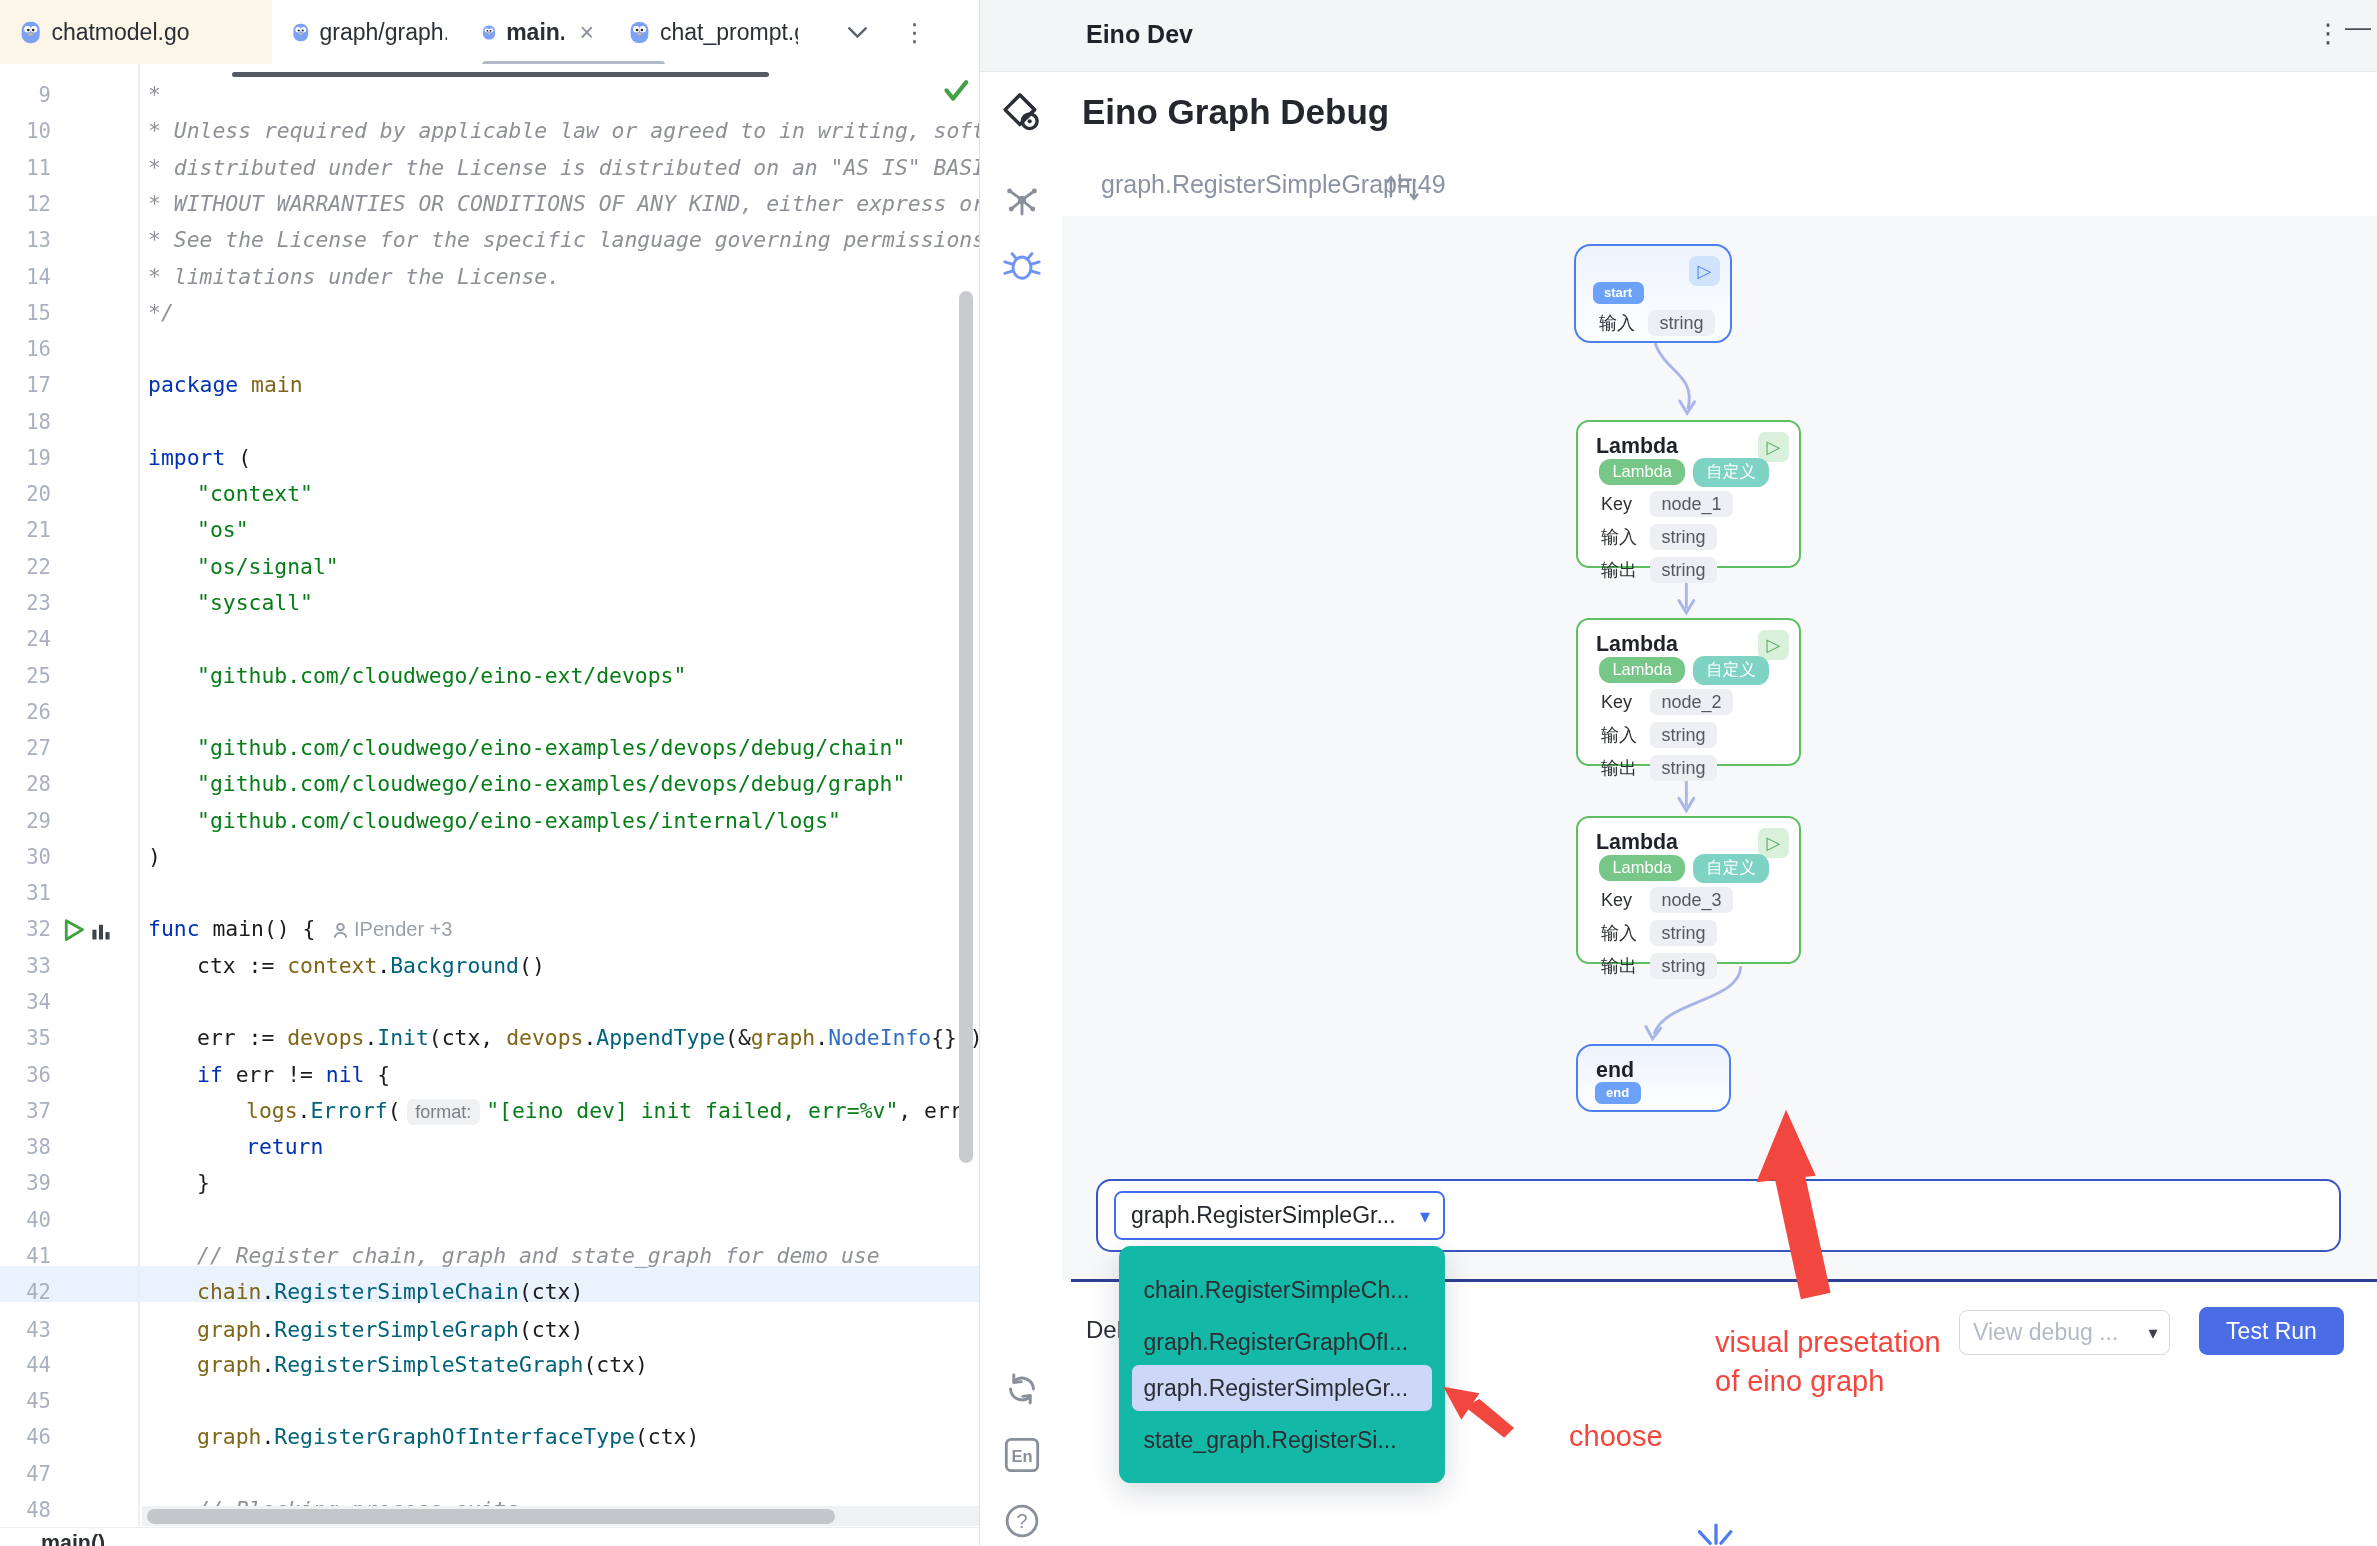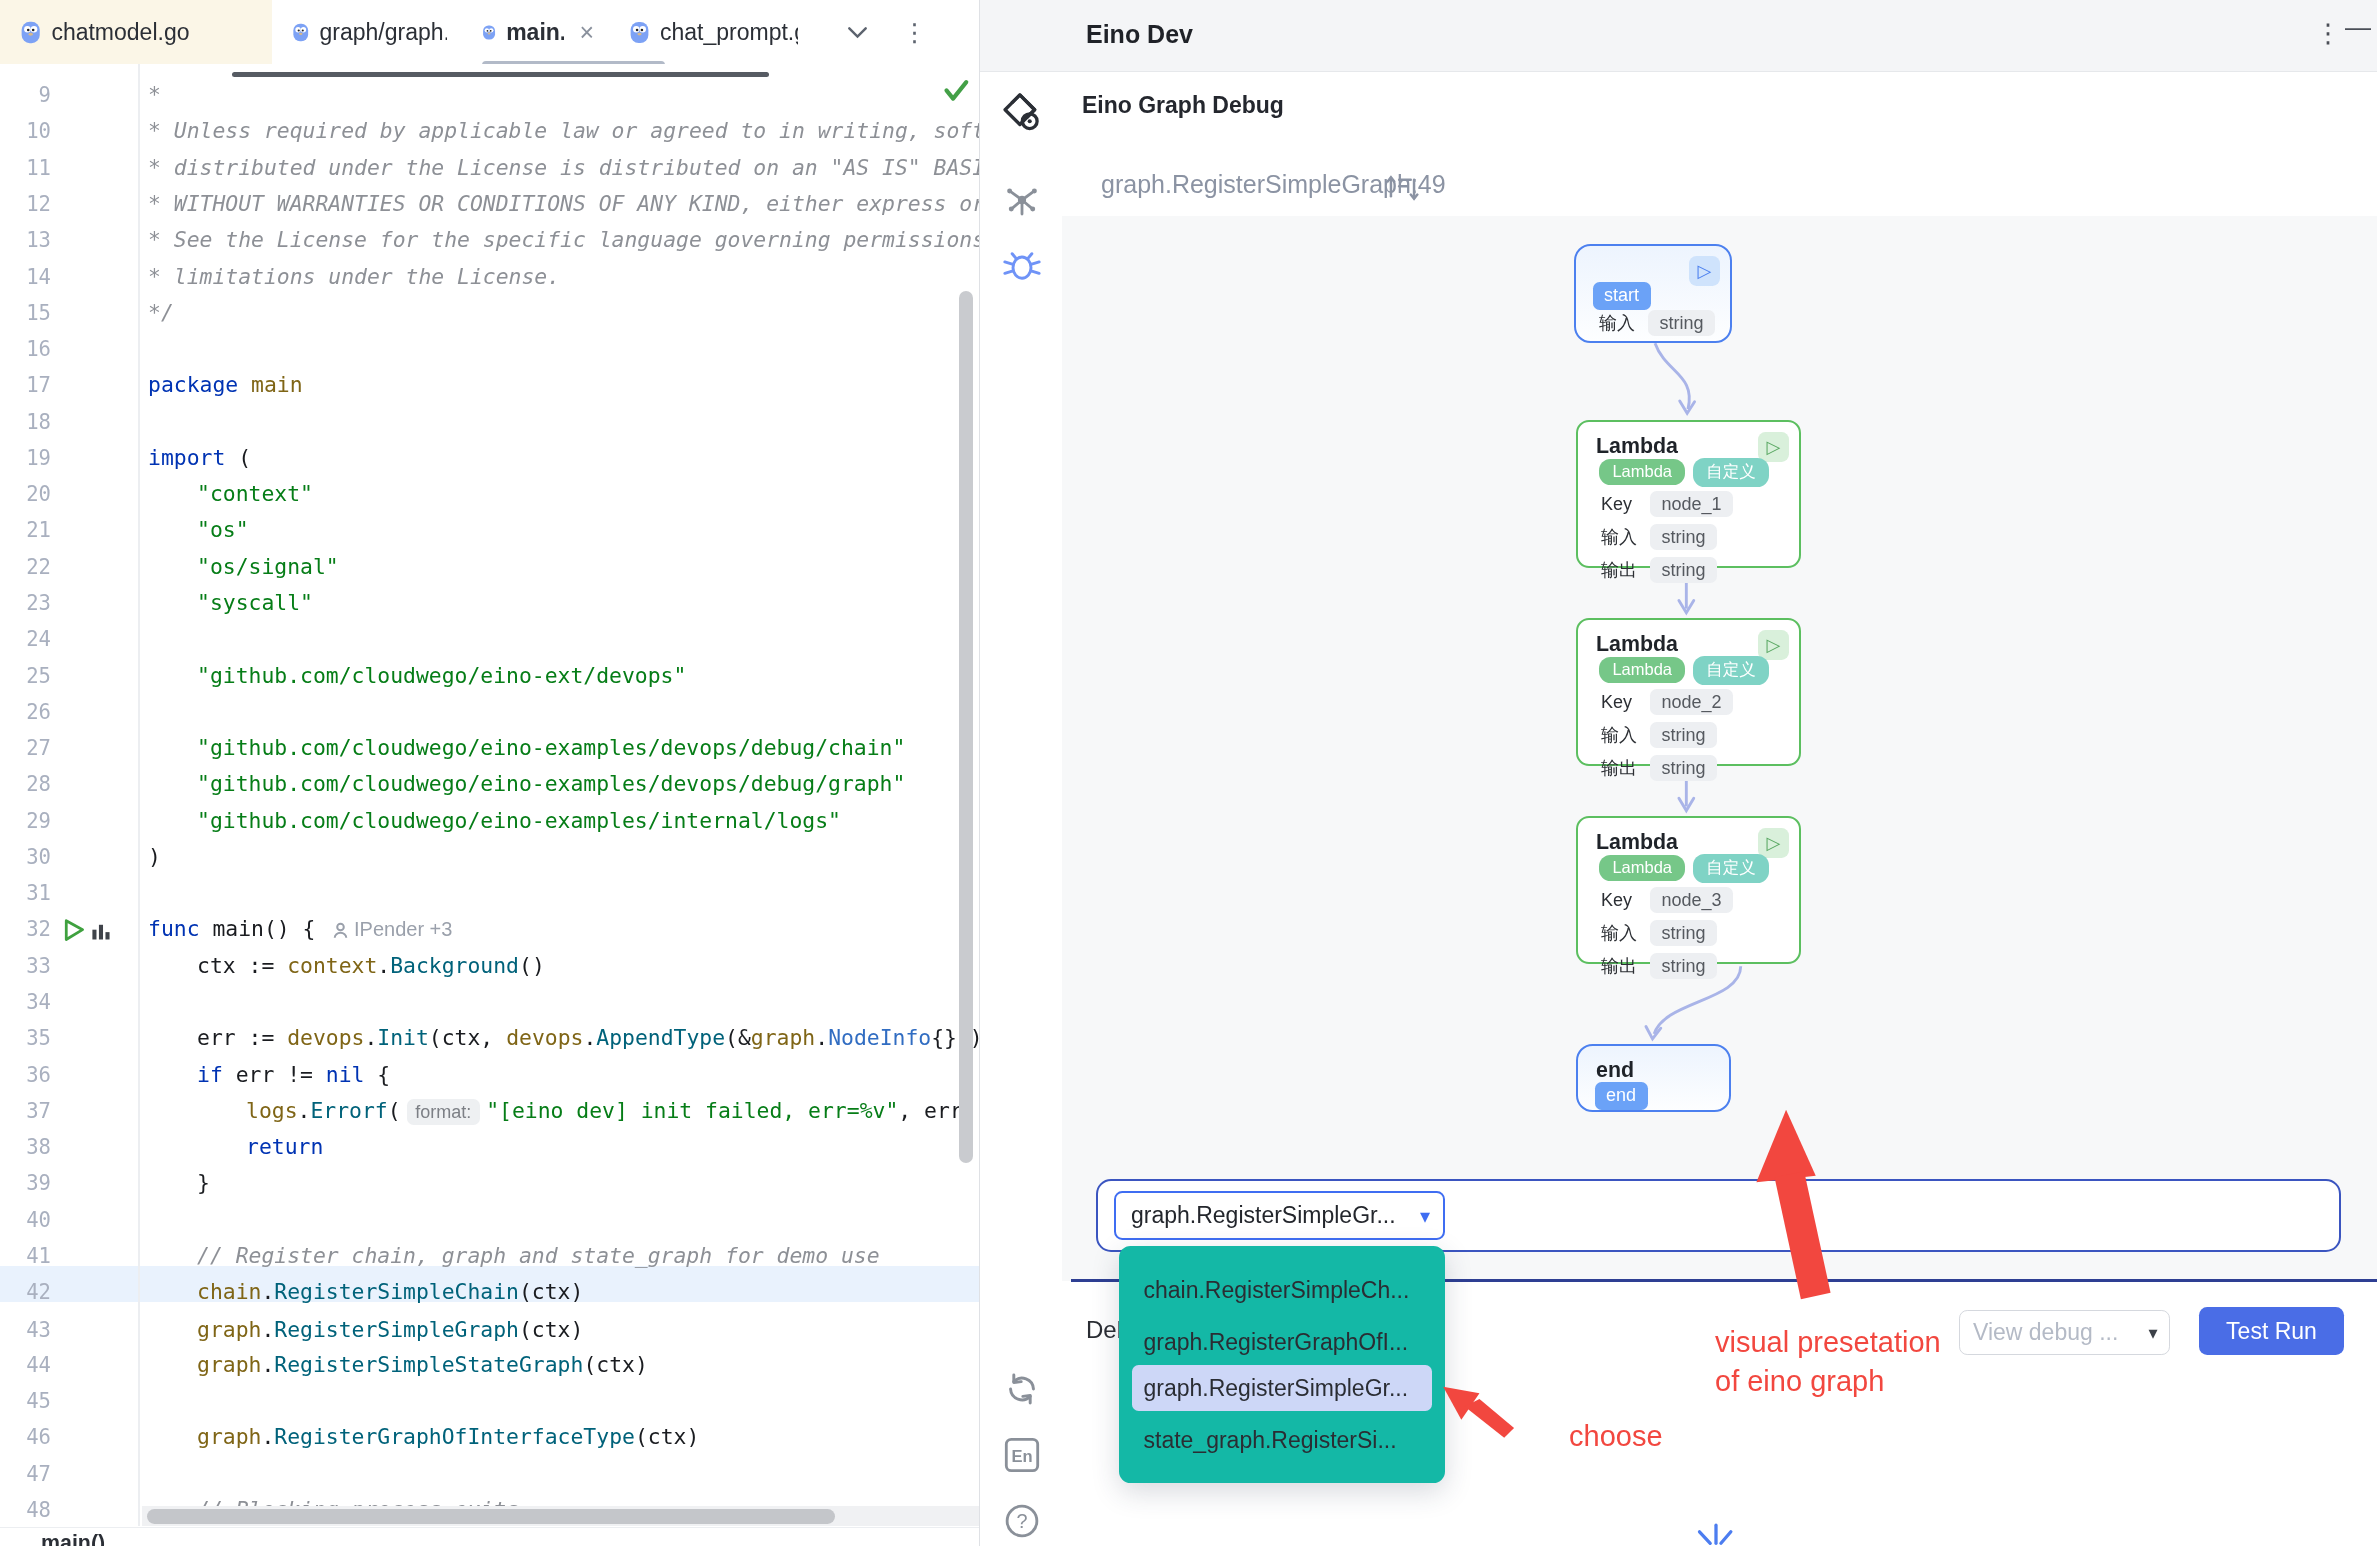--- a/index.html
+++ b/index.html
@@ -33,32 +33,32 @@
   #h-scroll{left:147px;top:1509px;width:688px;height:15px;background:#c4c6ca;border-radius:7.4px;}
   #breadcrumb{left:0;top:1527px;width:979px;height:20px;background:#fff;border-top:1.6px solid #eceef1;overflow:hidden;}
   #breadcrumb span{display:block;margin:3.3px 0 0 41px;font-size:21.4px;font-weight:bold;color:#2b2f36;}
   
   #main-divider{left:979px;top:0;width:1.6px;height:1547px;background:#dfe1e5;}
   #panel{left:980px;top:0;width:1397px;height:1547px;background:#fff;}
   #panel-header{position:absolute;left:0;top:0;width:1397px;height:71px;background:#f4f5f7;border-bottom:1.6px solid #e6e8eb;}
   #panel-title{position:absolute;left:106px;top:20px;font-size:25px;font-weight:bold;color:#1f2228;}
   .hdr-ic{position:absolute;top:18px;font-size:26px;color:#4a4e57;}
   #canvas{position:absolute;left:82px;top:216px;width:1316px;height:1065px;background:#f7f8f9;}
-  #graph-title{position:absolute;left:102px;top:92px;font-size:23px;font-weight:bold;color:#24272e;}
+  #graph-title{position:absolute;left:102px;top:92px;font-size:35px;font-weight:bold;color:#24272e;}
   #graph-sub{position:absolute;left:121px;top:170px;font-size:25px;color:#8b93a3;}
   .rail-btn{position:absolute;left:15px;width:53px;height:53px;display:flex;align-items:center;justify-content:center;}
   
   .gnode{position:absolute;box-sizing:border-box;background:#fff;}
   .gnode.blue{border:2.5px solid #4c80ef;border-radius:16.5px;background:linear-gradient(180deg,#edf4fe,#fdfeff);}
   .gnode.green{border:2.5px solid #5cbf60;border-radius:13px;}
   .gnode-title{position:absolute;left:23px;top:11.5px;font-size:21.4px;font-weight:bold;color:#1f2329;}
   .play-btn{position:absolute;right:10px;top:10px;width:31px;height:30px;border-radius:7.4px;display:flex;align-items:center;justify-content:center;font-size:18px;}
   .play-blue{background:#cfe3fc;color:#4c80ef;}
   .play-green{background:#d9f0db;color:#5aa863;}
-  .nbadge{position:absolute;color:#fff;font-size:18px;border-radius:6.6px;padding:3.3px 11.5px;font-family:"Liberation Sans",sans-serif;}
+  .nbadge{position:absolute;color:#fff;font-size:13px;border-radius:6.6px;padding:3.3px 11.5px;font-family:"Liberation Sans",sans-serif;font-weight:bold;}
   .nbadge.b-blue{background:#6ba2f7;}
   .pillbadge{display:inline-block;color:#fff;font-size:16.5px;border-radius:11.5px;padding:3.3px 13px;margin-right:8.2px;}
   .pb-green{background:#76c788;}
   .pb-teal{background:#7fd3c5;}
   .nrow{position:absolute;left:23px;display:flex;align-items:center;gap:13px;font-size:18px;color:#2c2f34;}
   .nrow .lab{min-width:36px;}
   .chip{background:#edeff2;color:#55595f;border-radius:6.6px;padding:2.5px 11.5px;font-size:18px;}
   
   #select-bar{position:absolute;left:116px;top:1179px;width:1245px;height:73px;border:2.5px solid #3b55c0;border-radius:15px;background:#fff;box-sizing:border-box;}
   #graph-select{position:absolute;left:134px;top:1191px;width:331px;height:49px;border:2.5px solid #3f6df2;border-radius:8.2px;background:#fff;box-sizing:border-box;display:flex;align-items:center;justify-content:space-between;padding:0 13px 0 15px;font-size:23px;color:#23262c;}

